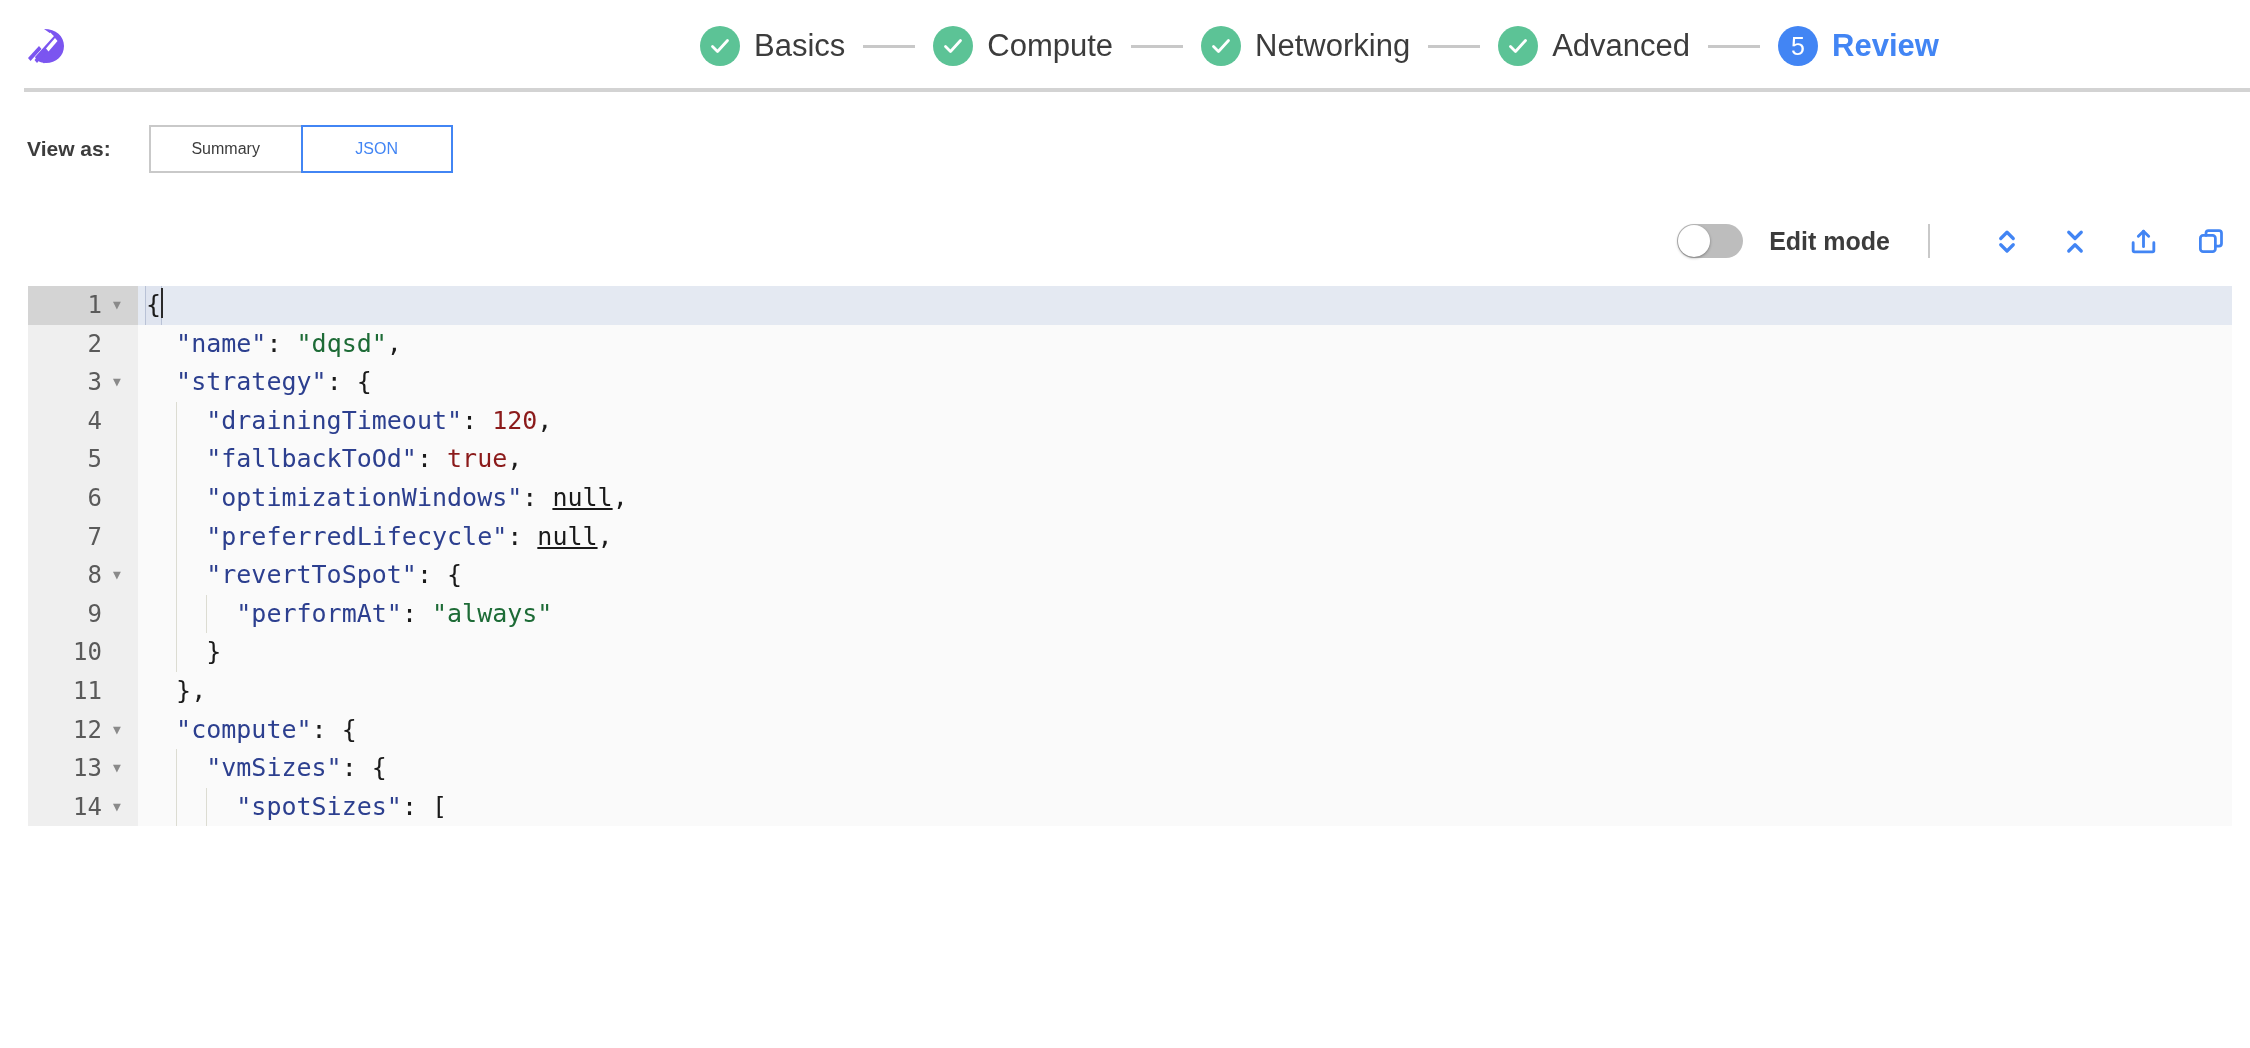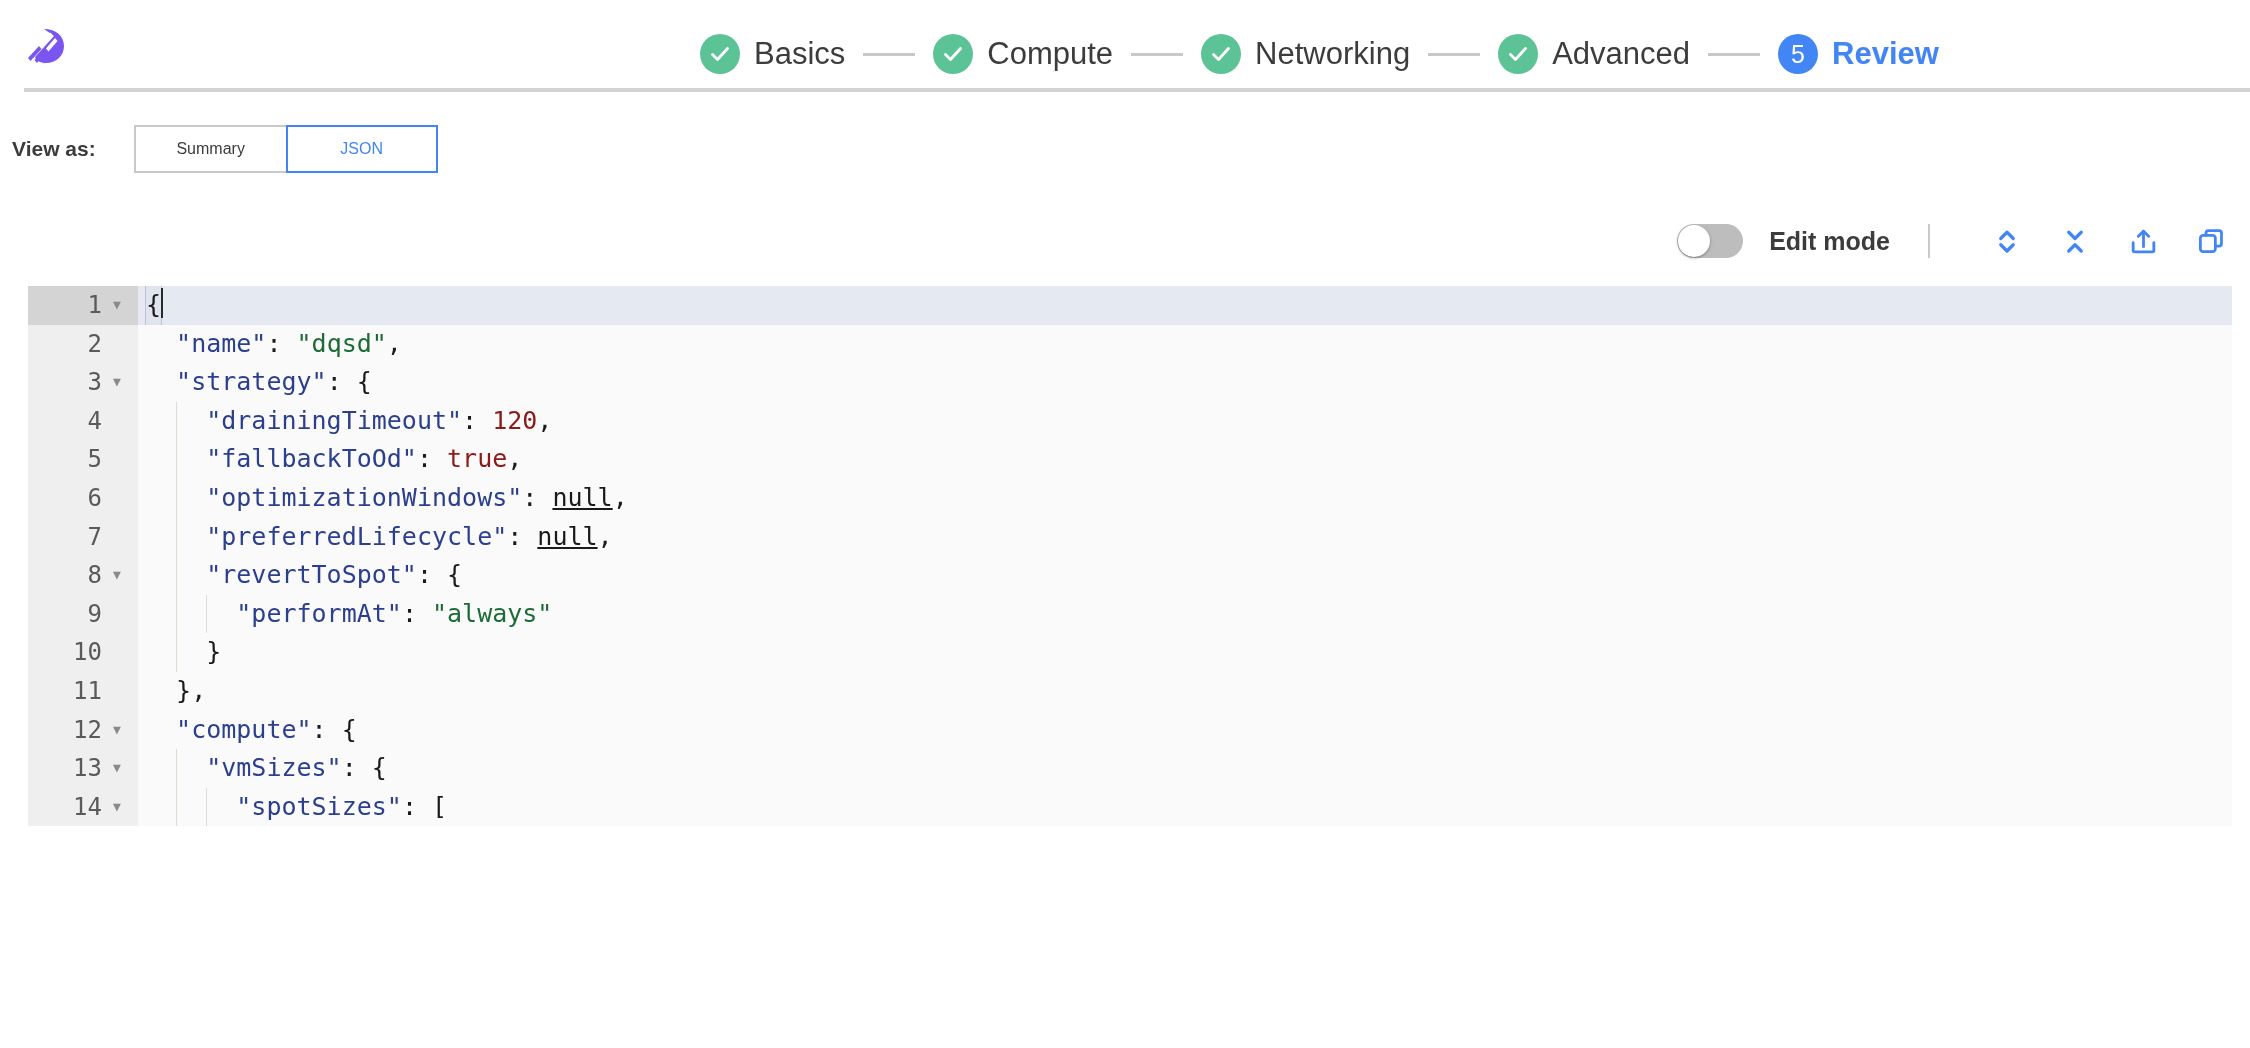--- a/index.html
+++ b/index.html
@@ -60,21 +60,21 @@
     font-size: 31px;
     color: #6b6b6b;
     margin-left: 18px;
     font-weight: 400;
   }
 
   
   .stepper {
     position: absolute;
     left: 690px;
-    top: 8px;
+    top: 0;
     height: 92px;
     display: flex;
     align-items: center;
     background: #ffffff;
     padding-left: 10px;
   }
 
   .step {
     display: flex;
     align-items: center;
@@ -116,21 +116,21 @@
     height: 3px;
     background: #c8c8c8;
     margin: 0 18px;
     flex: 0 0 52px;
   }
 
   
   .viewas-row {
     display: flex;
     align-items: center;
-    padding: 36px 0 0 12px;
+    padding: 36px 0 0 27px;
     height: 78px;
   }
 
   .viewas-label {
     font-size: 21px;
     font-weight: bold;
     color: #3c3c3c;
     margin-right: 38px;
   }
 

